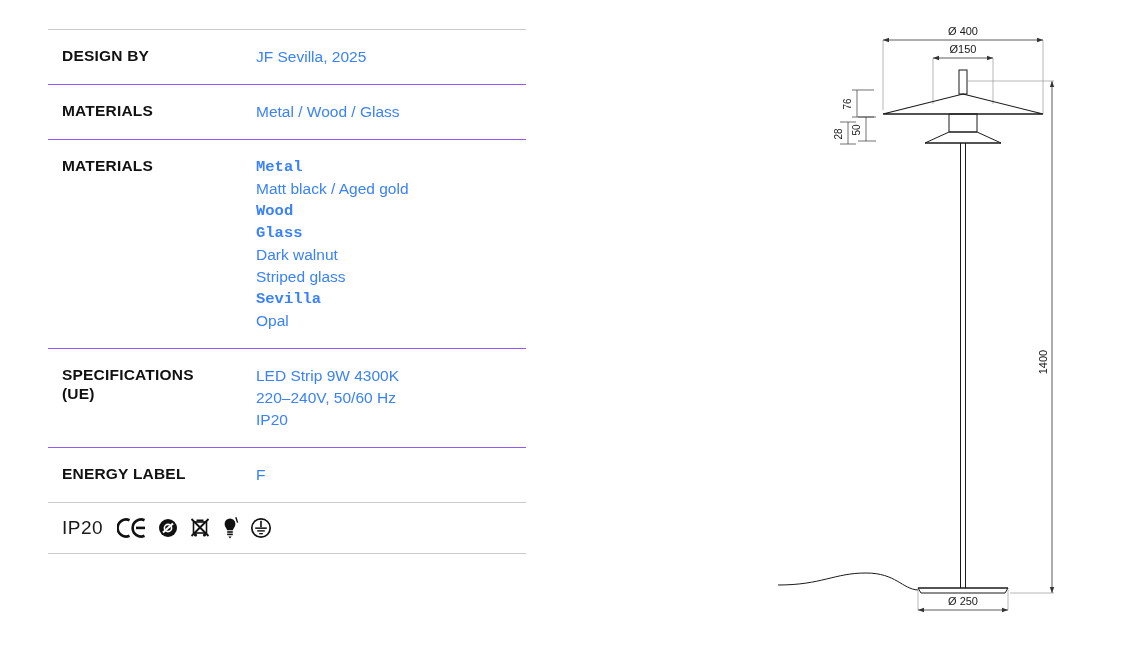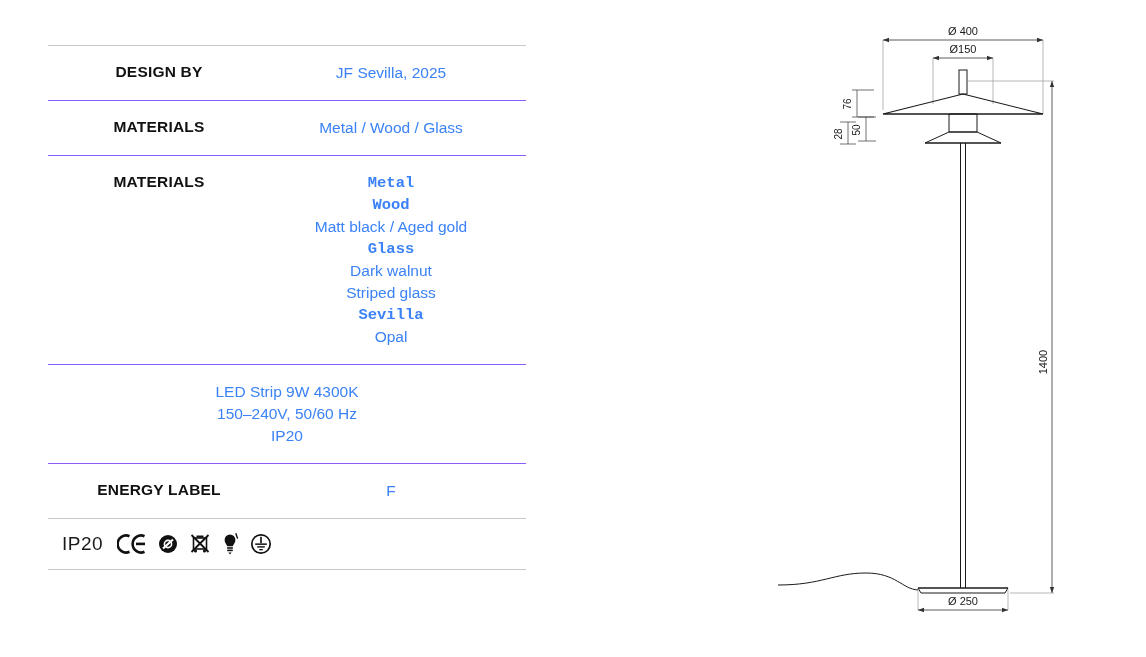--- a/index.html
+++ b/index.html
@@ -13,23 +13,22 @@
     font-family: "Liberation Sans", sans-serif;
     color: #1a1a1a;
     overflow: hidden;
     position: relative;
   }
 
   
   #spec-sheet {
     position: absolute;
     left: 48px;
-    top: 45px;
+    top: 29px;
     width: 478px;
-    text-align: center;
   }
   .spec-row {
     display: flex;
     align-items: flex-start;
     border-top: 1px solid #8b5cf6;
     padding: 16px 0 16px 0;
     min-height: 40px;
     box-sizing: border-box;
   }
   .spec-row.first { border-top: 1px solid #c9c9c9; }
@@ -115,34 +114,38 @@
       <span class="finish-line">Metal / Wood / Glass</span>
     </div>
   </div>
 
   <div class="spec-row">
     <div class="spec-label">
       <span>MATERIALS</span>
     </div>
     <div class="spec-value">
       <span class="finish-line strong">Metal</span>
+      <span class="finish-line">Matt black / Aged gold</span>
       <span class="finish-line strong">Wood</span>
-      <span class="finish-line">Matt black / Aged gold</span>
       <span class="finish-line strong">Glass</span>
       <span class="finish-line">Dark walnut</span>
       <span class="finish-line">Striped glass</span>
       <span class="finish-line strong">Sevilla</span>
       <span class="finish-line">Opal</span>
     </div>
   </div>
 
   <div class="spec-row">
+    <div class="spec-label">
+      <span>SPECIFICATIONS</span>
+      <span class="sub">(UE)</span>
+    </div>
     <div class="spec-value">
       <span class="finish-line">LED Strip 9W 4300K</span>
-      <span class="finish-line">150–240V, 50/60 Hz</span>
+      <span class="finish-line">220–240V, 50/60 Hz</span>
       <span class="finish-line">IP20</span>
     </div>
   </div>
 
   <div class="spec-row">
     <div class="spec-label">
       <span>ENERGY LABEL</span>
     </div>
     <div class="spec-value">
       <span class="finish-line">F</span>

